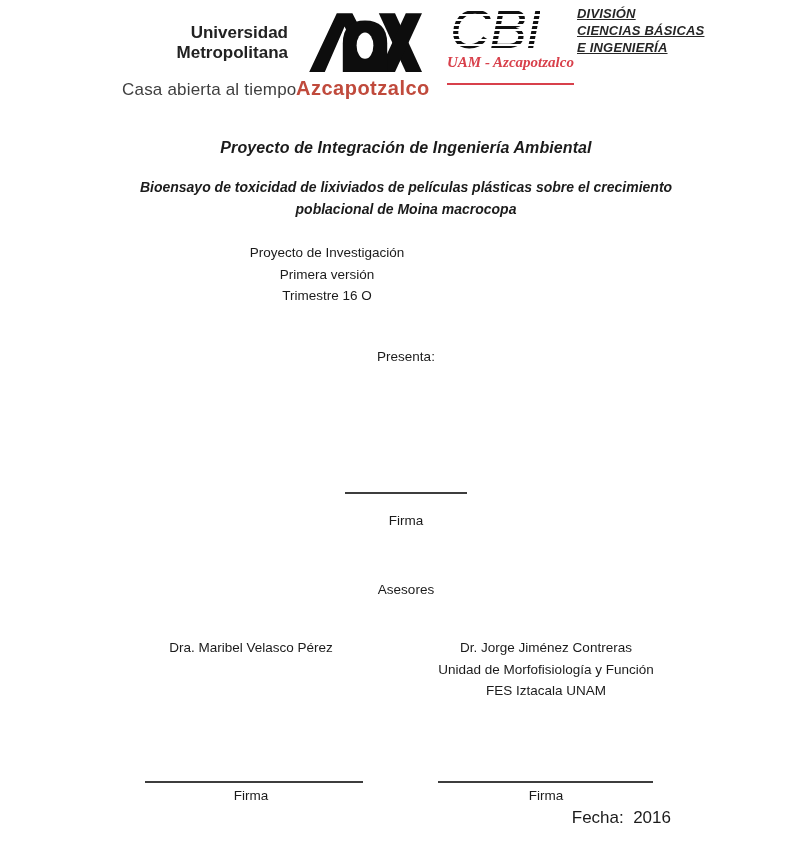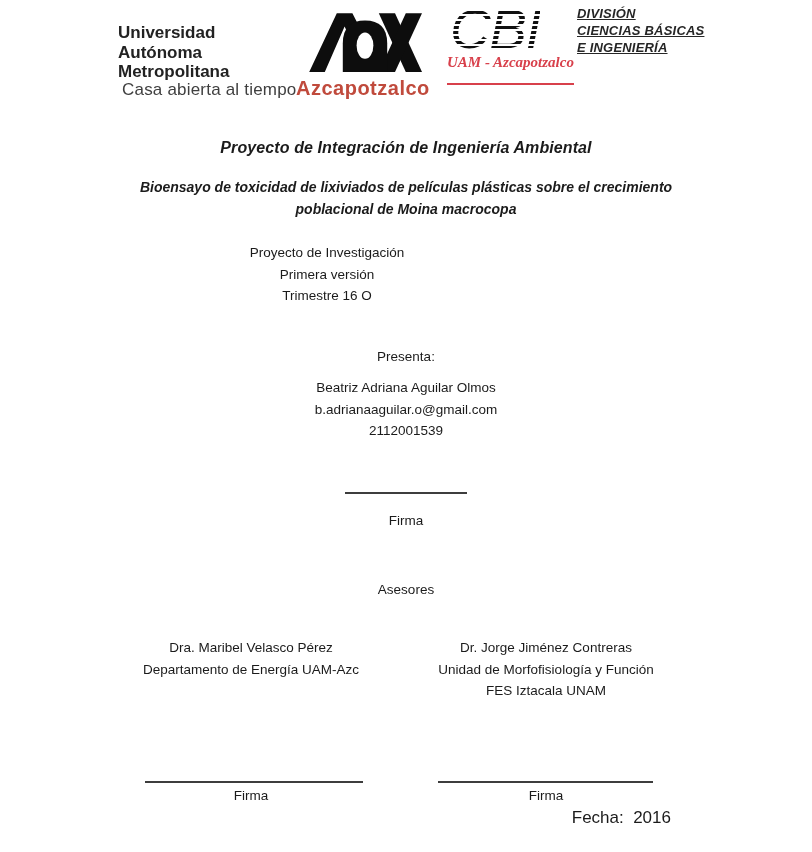--- a/index.html
+++ b/index.html
@@ -7,21 +7,21 @@
     position:relative; width:812px; height:852px; margin:0 auto;
     background:#ffffff; overflow:hidden;
     font-family:"Liberation Sans","DejaVu Sans",sans-serif;
     color:#1b1b1b;
   }
   .abs { position:absolute; }
   .center { text-align:center; }
 
   
   .uam-name {
-    left:118px; top:23px; width:170px; 
+    left:118px; top:23px; width:170px; text-align:right;
     font-size:17px; font-weight:700; line-height:19.5px; color:#222;
   }
   .uam-tagline {
     left:122px; top:80px; font-size:17px; color:#3f3f3f; letter-spacing:0.2px;
   }
   .uam-campus {
     left:296px; top:77px; font-size:20px; font-weight:600; letter-spacing:0.5px;
   }
   .uam-logo { left:308px; top:12px; }
 
@@ -77,21 +77,20 @@
   .sig-left  { left:145px; top:781px; width:218px; }
   .sig-right { left:438px; top:781px; width:215px; }
 </style>
 </head>
 <body>
 
 <div class="page">
 
   <div class="abs uam-name">
     <div>Universidad</div>
-    <div>Autónoma</div>
     <div>Metropolitana</div>
   </div>
 
   <svg class="abs uam-logo" width="114" height="60" viewBox="0 0 190 100" aria-hidden="true">
 
     <path fill="#0d0d0d" d="M2,100 L48,2 L74,2 L124,100 L96,100 L61,24 L28,100 Z"></path>
 
     <path fill="#0d0d0d" d="M118,2 L145,2 L190,100 L163,100 Z"></path>
     <path fill="#0d0d0d" d="M163,2 L190,2 L145,100 L118,100 Z"></path>
 
@@ -118,34 +117,28 @@
   </div>
 
   <div class="abs center body-block project-block">
     <div>Proyecto de Investigación</div>
     <div>Primera versión</div>
     <div>Trimestre 16 O</div>
   </div>
 
   <div class="abs center body-block presenta-label">Presenta:</div>
 
-  <div class="abs center body-block student-block">
-    <div>Beatriz Adriana Aguilar Olmos</div>
-    <div>b.adrianaaguilar.o@gmail.com</div>
-    <div>2112001539</div>
-  </div>
 
   <div class="abs sig-line sig-mid"></div>
   <div class="abs center body-block firma-mid">Firma</div>
 
   <div class="abs center body-block asesores-label">Asesores</div>
 
   <div class="abs center body-block advisor-left">
     <div>Dra. Maribel Velasco Pérez</div>
-    <div>Departamento de Energía UAM-Azc</div>
   </div>
 
   <div class="abs center body-block advisor-right">
     <div>Dr. Jorge Jiménez Contreras</div>
     <div>Unidad de Morfofisiología y Función</div>
     <div>FES Iztacala UNAM</div>
   </div>
 
   <div class="abs sig-line sig-left"></div>
   <div class="abs sig-line sig-right"></div>

